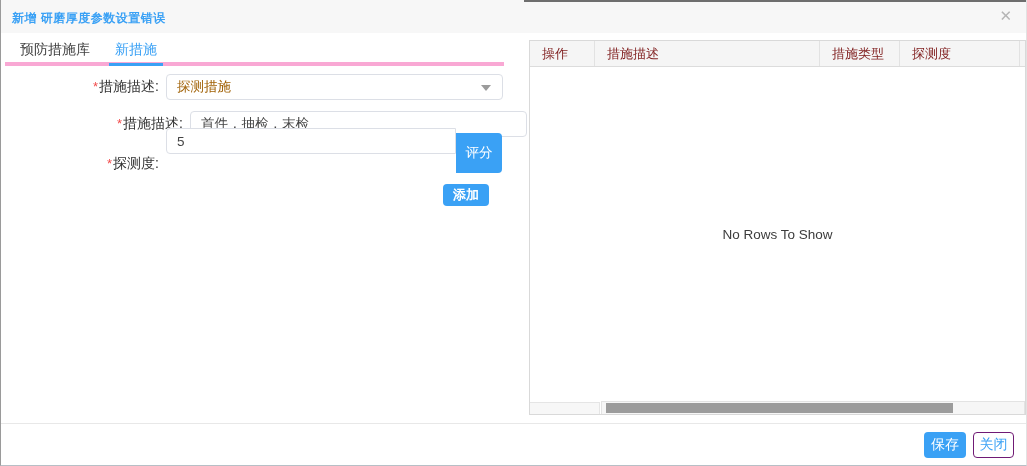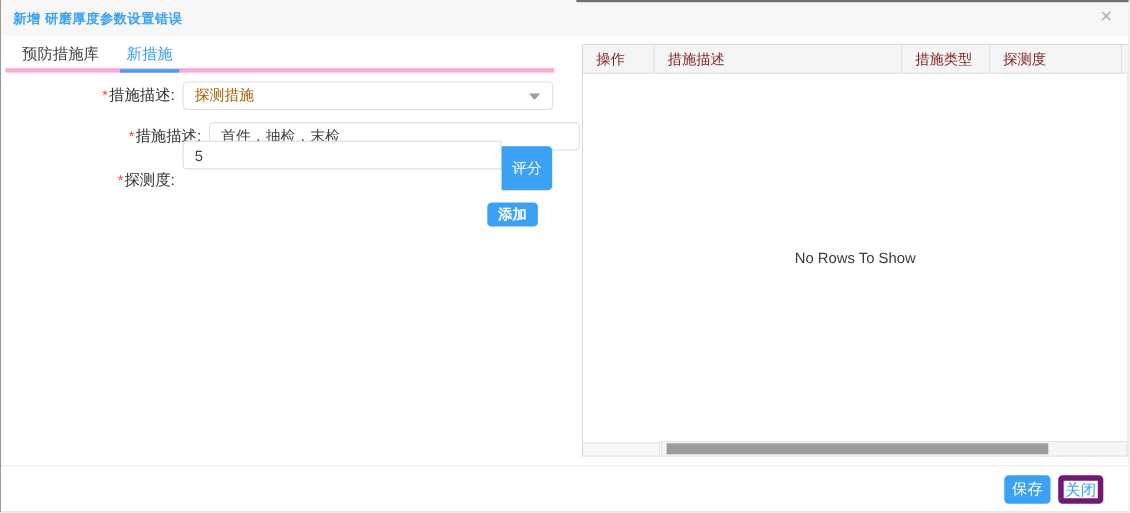--- a/index.html
+++ b/index.html
@@ -86,25 +86,25 @@
   }
   .hscroll{
     position:absolute; left:71px; right:0; bottom:0; height:13px;
     background:#f6f6f6; border:1px solid #e3e3e3; border-bottom:none;
   }
   .hscroll-thumb{ position:absolute; left:4px; top:1px; width:347px; height:10px; background:#9c9c9c; }
   
   .footer{
     position:absolute; left:0; top:423px; width:100%; bottom:0;
     border-top:1px solid #e8e8e8; display:flex; align-items:center;
-    justify-content:flex-end; padding-right:23px; gap:7px; background:#fff;
+    justify-content:flex-end; padding-right:12px; gap:7px; background:#fff;
   }
   .btn{ height:26px; border-radius:4px; font-size:14px; cursor:pointer; font-family:inherit; }
   .btn-save{ width:42px; background:var(--accent); color:#fff; border:none; }
-  .btn-close{ width:41px; background:#fff; color:var(--accent); border:5px solid #701a75; }
+  .btn-close{ width:41px; background:#fff; color:var(--accent); border:1px solid #701a75; }
 </style>
 </head>
 <body>
 
 <div class="dialog">
 
   <div class="titlebar">
     <span class="title">新增 研磨厚度参数设置错误</span>
     <span class="close-x">✕</span>
   </div>

